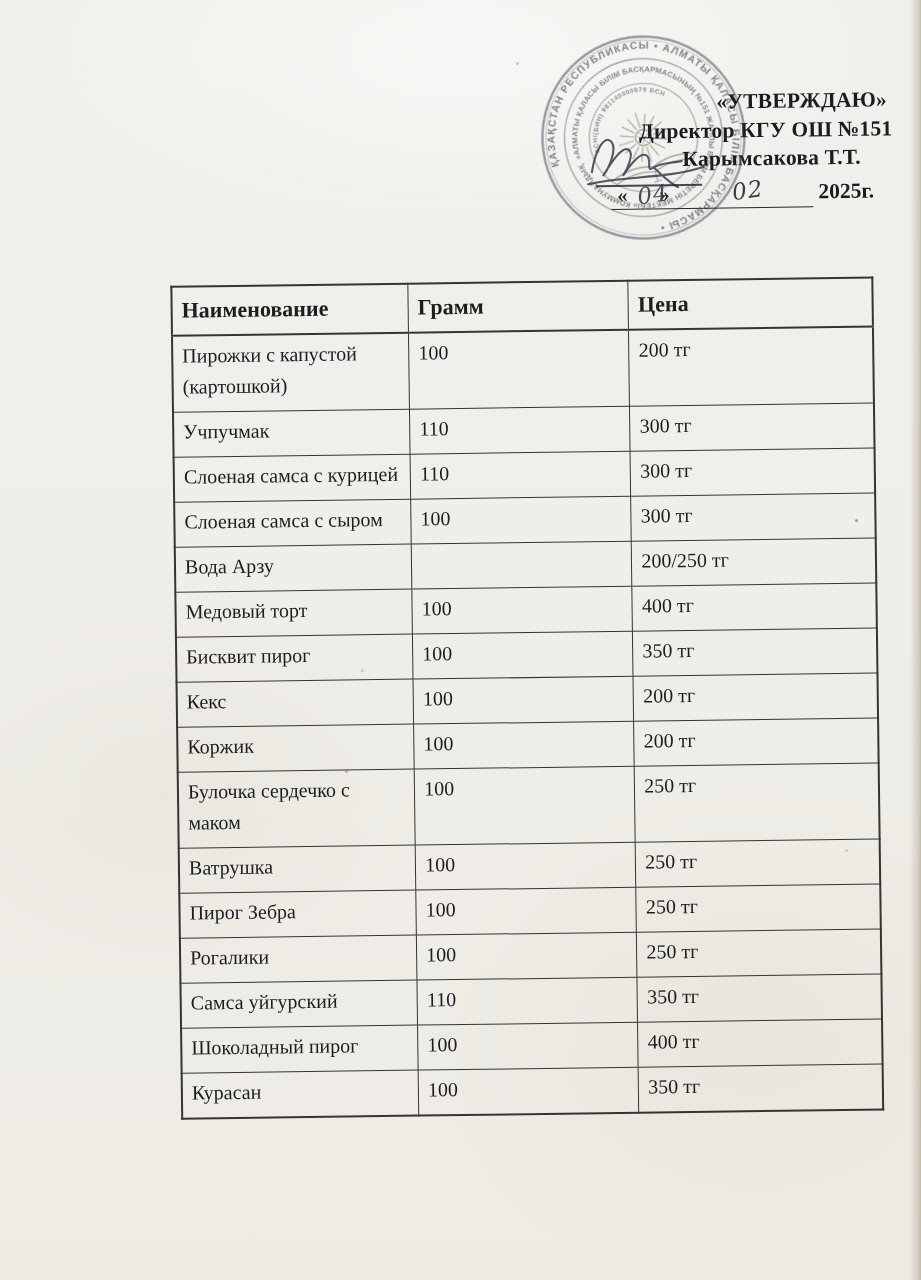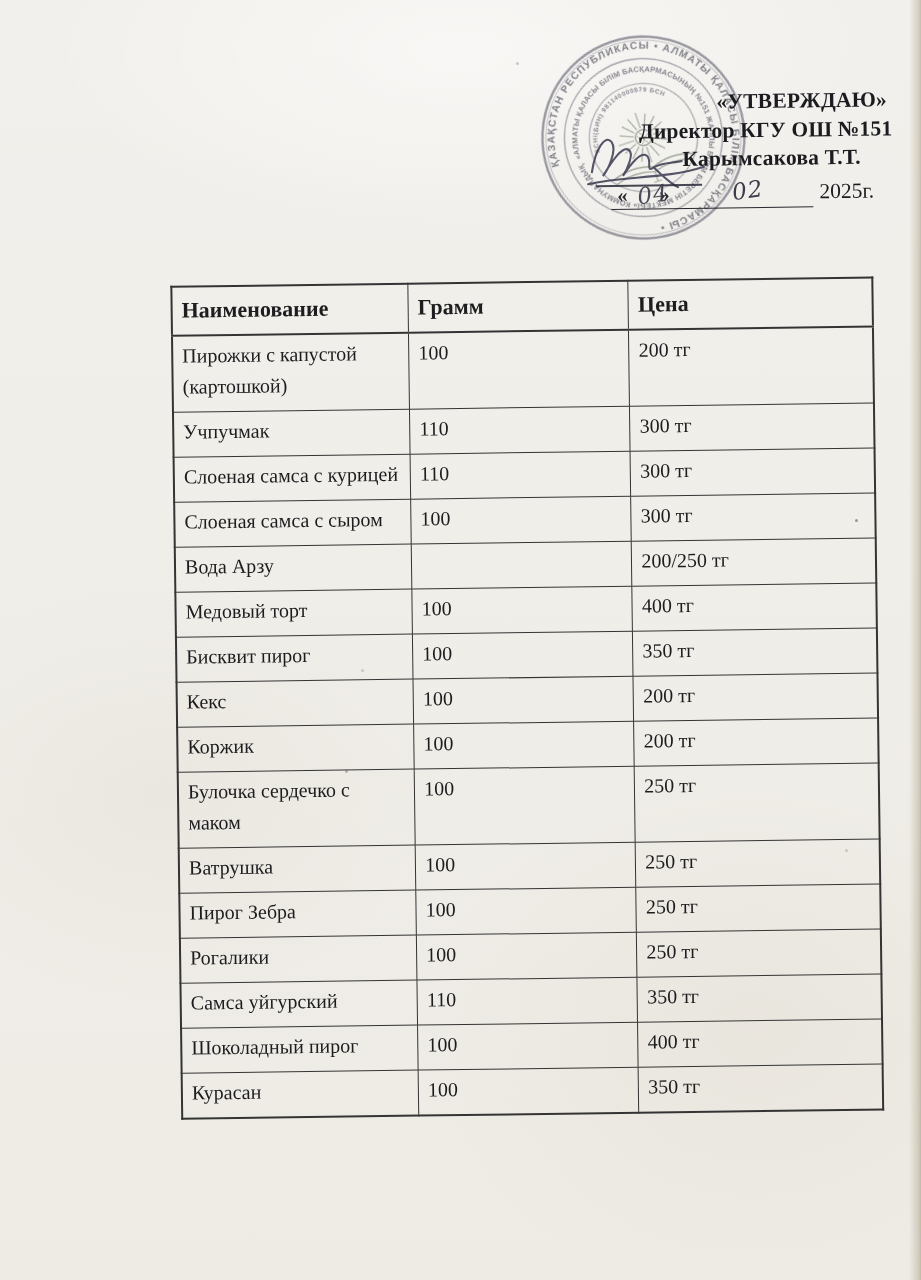--- a/index.html
+++ b/index.html
@@ -32,21 +32,21 @@
     transform:rotate(-0.75deg);
     transform-origin:460px 640px;
   }
 
   
   .approval{position:absolute;top:0;left:0;width:921px;color:#1c1c20;}
   .appr-line{position:absolute;font-weight:bold;font-size:21.5px;letter-spacing:.2px;white-space:nowrap;}
   .appr-1{top:93px;right:27px;}
   .appr-2{top:122px;right:22px;}
   .appr-3{top:150px;right:54px;}
-  .year-label{top:184px;right:41px;position:absolute;font-weight:normal;font-size:21.5px;margin-left:36px;}
+  .year-label{top:184px;right:41px;position:absolute;font-weight:bold;font-size:21.5px;margin-left:36px;}
   .sig-line{position:absolute;top:187px;left:602px;width:106px;border-bottom:2px solid rgba(40,40,55,.85);}
   .date-underline{position:absolute;top:211px;left:617px;width:202px;border-bottom:1.8px solid #26262c;}
   .date-quotes{position:absolute;top:185px;left:623px;font-weight:bold;font-size:21px;color:#2a2a30;}
   .handwritten{
     font-family:"DejaVu Serif", serif;
     font-style:italic;color:#3b3b4a;font-size:23px;
     display:inline-block;transform:rotate(-7deg);letter-spacing:1px;
   }
   .hand-day{position:absolute;top:184px;left:643px;opacity:.9;}
   .hand-month{position:absolute;top:181px;left:738px;}

